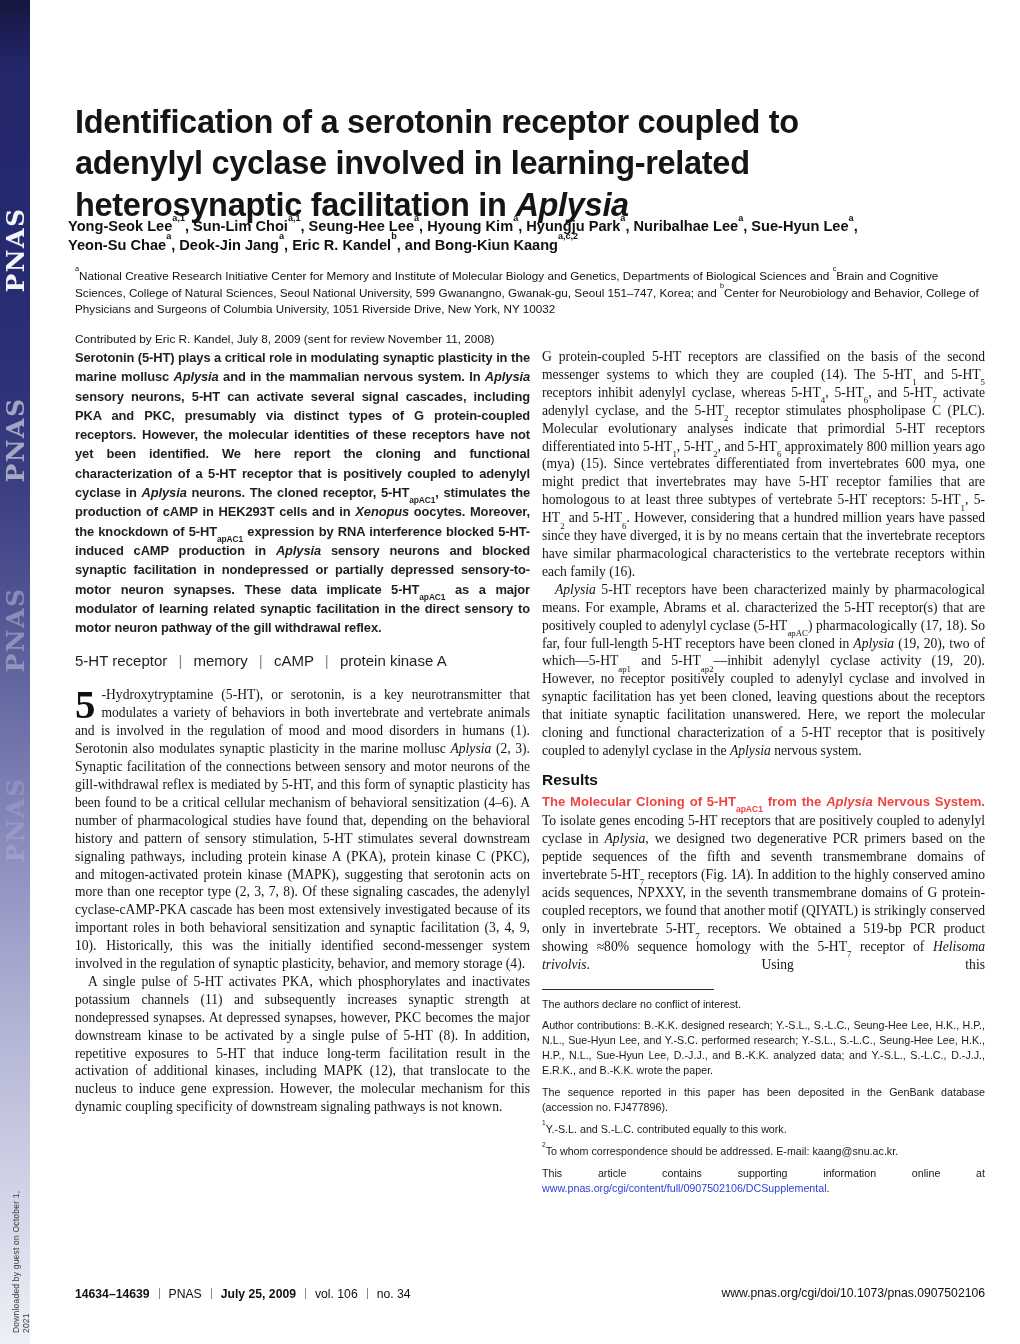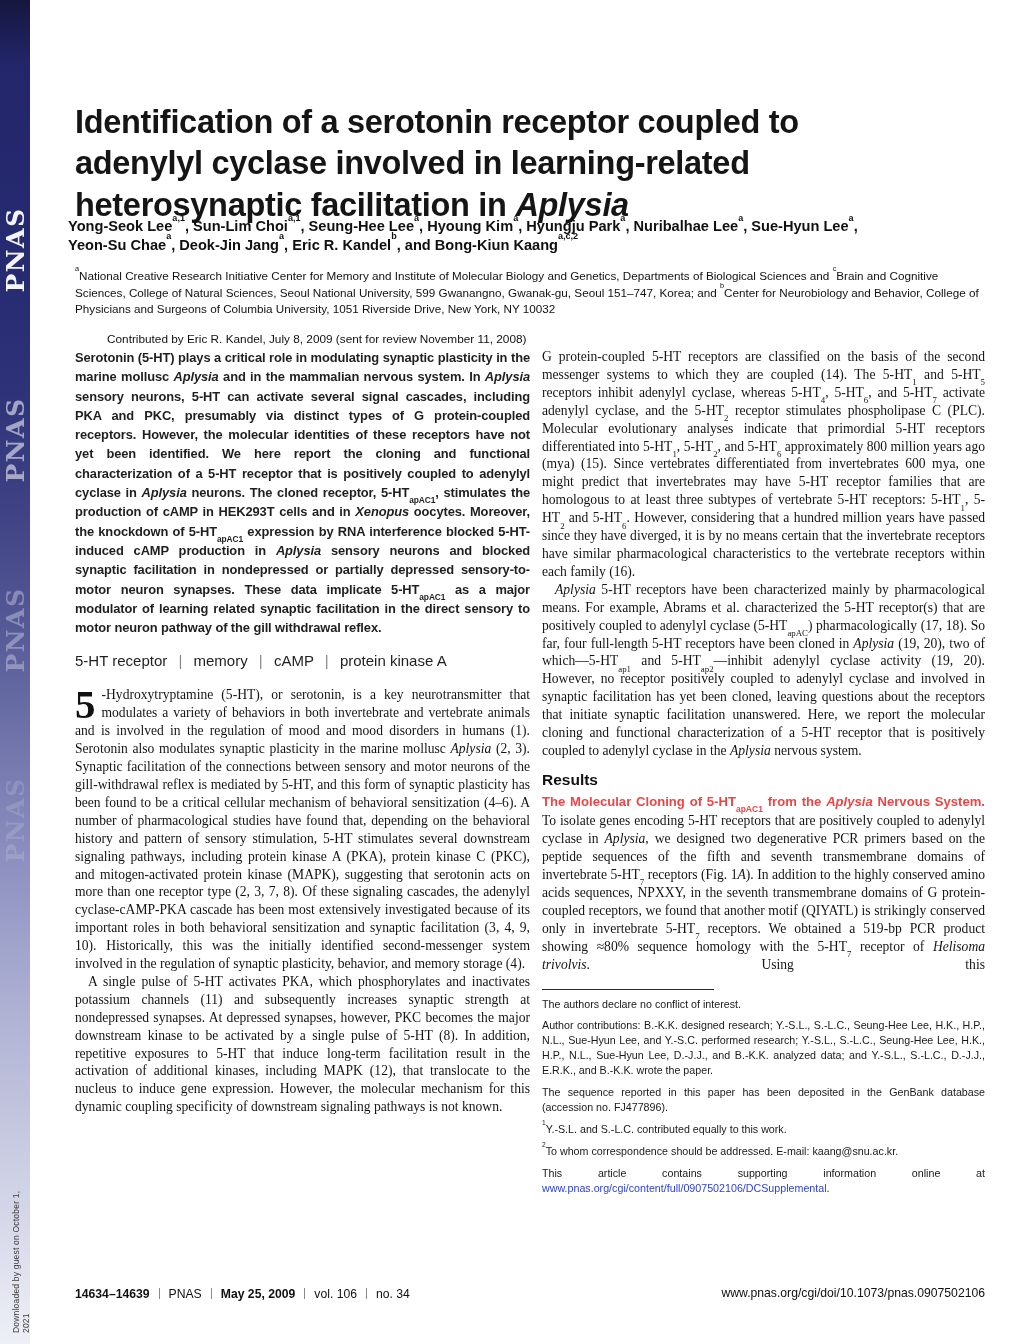--- a/index.html
+++ b/index.html
@@ -26,21 +26,21 @@
 
   
   .title { position:absolute; left:75px; top:80px; width:880px;
            font-size:32.5px; line-height:41.5px; font-weight:bold;
            letter-spacing:-0.3px; color:#151515; }
   .authors { position:absolute; left:68px; top:217px; width:912px;
              font-size:14.6px; line-height:18.5px; font-weight:bold; color:#101010; }
   .affil { position:absolute; left:75px; top:268px; width:914px;
            font-size:11.7px; line-height:16.6px; color:#111; }
   .contrib { position:absolute; left:75px; top:332px; width:914px;
-             font-size:11.8px; color:#111;margin-left:32px; }
+             font-size:11.8px; color:#111; }
 
   sup { font-size:0.62em; position:relative; top:-0.5em; line-height:0; }
   sub { font-size:0.65em; position:relative; top:0.3em; line-height:0; }
 
   
   .col { position:absolute; top:348px; }
   .col-left  { left:75px;  width:455px; }
   .col-right { left:542px; width:443px; }
 
   .abstract { font-weight:bold; font-size:12.9px; line-height:19.3px;
@@ -110,18 +110,18 @@
     <div class="fn">The authors declare no conflict of interest.</div>
     <div class="fn">Author contributions: B.-K.K. designed research; Y.-S.L., S.-L.C., Seung-Hee Lee, H.K., H.P., N.L., Sue-Hyun Lee, and Y.-S.C. performed research; Y.-S.L., S.-L.C., Seung-Hee Lee, H.K., H.P., N.L., Sue-Hyun Lee, D.-J.J., and B.-K.K. analyzed data; and Y.-S.L., S.-L.C., D.-J.J., E.R.K., and B.-K.K. wrote the paper.</div>
     <div class="fn">The sequence reported in this paper has been deposited in the GenBank database (accession no. FJ477896).</div>
     <div class="fn"><sup>1</sup>Y.-S.L. and S.-L.C. contributed equally to this work.</div>
     <div class="fn"><sup>2</sup>To whom correspondence should be addressed. E-mail: kaang@snu.ac.kr.</div>
     <div class="fn">This article contains supporting information online at <a class="link">www.pnas.org/cgi/content/full/0907502106/DCSupplemental</a>.</div>
   </div>
 
   <div class="footer">
     <div class="f-left">
-      <span class="bold">14634–14639</span><span class="f-sep"></span><span>PNAS</span><span class="f-sep"></span><span class="bold">May 25, 2009</span><span class="f-sep"></span><span>vol. 106</span><span class="f-sep"></span><span>no. 34</span>
+      <span class="bold">14634–14639</span><span class="f-sep"></span><span>PNAS</span><span class="f-sep"></span><span class="bold">July 25, 2009</span><span class="f-sep"></span><span>vol. 106</span><span class="f-sep"></span><span>no. 34</span>
     </div>
     <div class="f-right">www.pnas.org/cgi/doi/10.1073/pnas.0907502106</div>
   </div>
 
 </div>
 
 </body></html>

